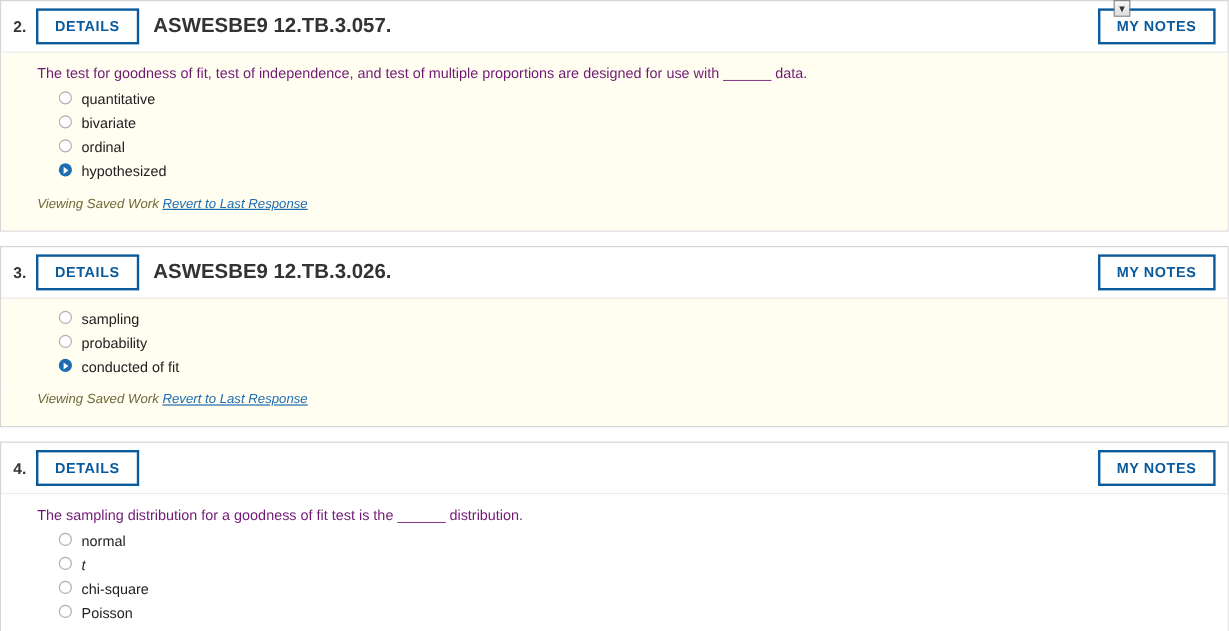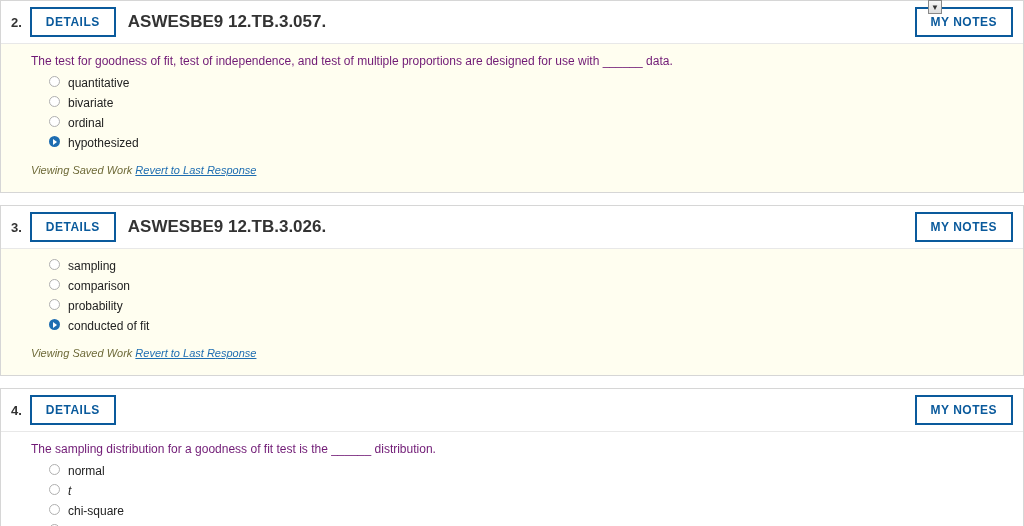--- a/index.html
+++ b/index.html
@@ -168,24 +168,20 @@
           <button class="btn">MY NOTES</button>
         </div>
         <div class="q-body">
           <ul class="choices">
             <li class="choice">
               <span class="radio unselected"></span>
               <span>sampling</span>
             </li>
             <li class="choice">
               <span class="radio unselected"></span>
-              <span>comparison</span>
-            </li>
-            <li class="choice">
-              <span class="radio unselected"></span>
               <span>probability</span>
             </li>
             <li class="choice">
               <span class="radio selected"></span>
               <span>conducted of fit</span>
             </li>
           </ul>
         </div>
         <div class="saved-bar"><span>Viewing Saved Work</span> <a class="revert">Revert to Last Response</a></div>
       </div>

